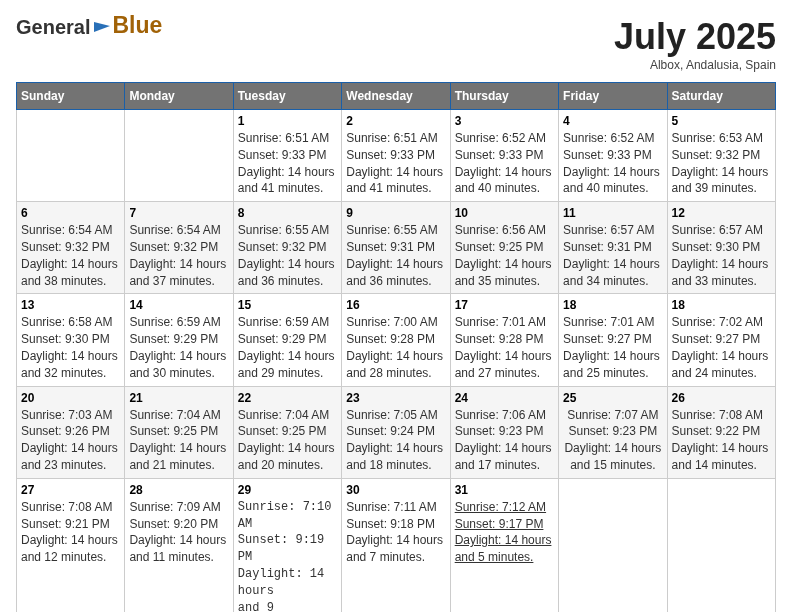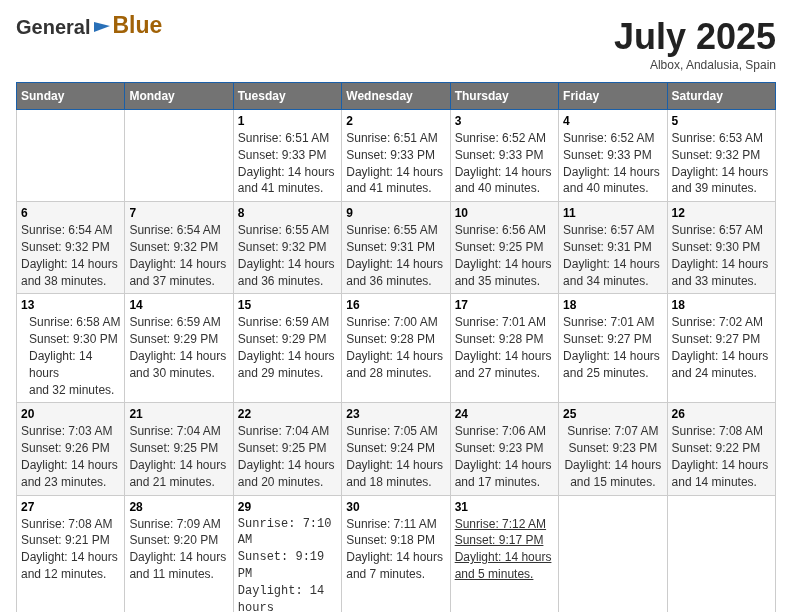--- a/index.html
+++ b/index.html
@@ -196,21 +196,21 @@
           <span class="day-number">12</span>
           <div class="day-info" style="white-space: pre-line;">Sunrise: 6:57 AM
 Sunset: 9:30 PM
 Daylight: 14 hours
 and 33 minutes.</div>
         </td>
       </tr>
       <tr>
         <td>
           <span class="day-number">13</span>
-          <div class="day-info" style="white-space: pre-line; margin-left: 8px;">Sunrise: 6:58 AM
+          <div class="day-info" style="white-space: pre-line;">Sunrise: 6:58 AM
 Sunset: 9:30 PM
 Daylight: 14 hours
 and 32 minutes.</div>
         </td>
         <td>
           <span class="day-number">14</span>
           <div class="day-info" style="white-space: pre-line;">Sunrise: 6:59 AM
 Sunset: 9:29 PM
 Daylight: 14 hours
 and 30 minutes.</div>

